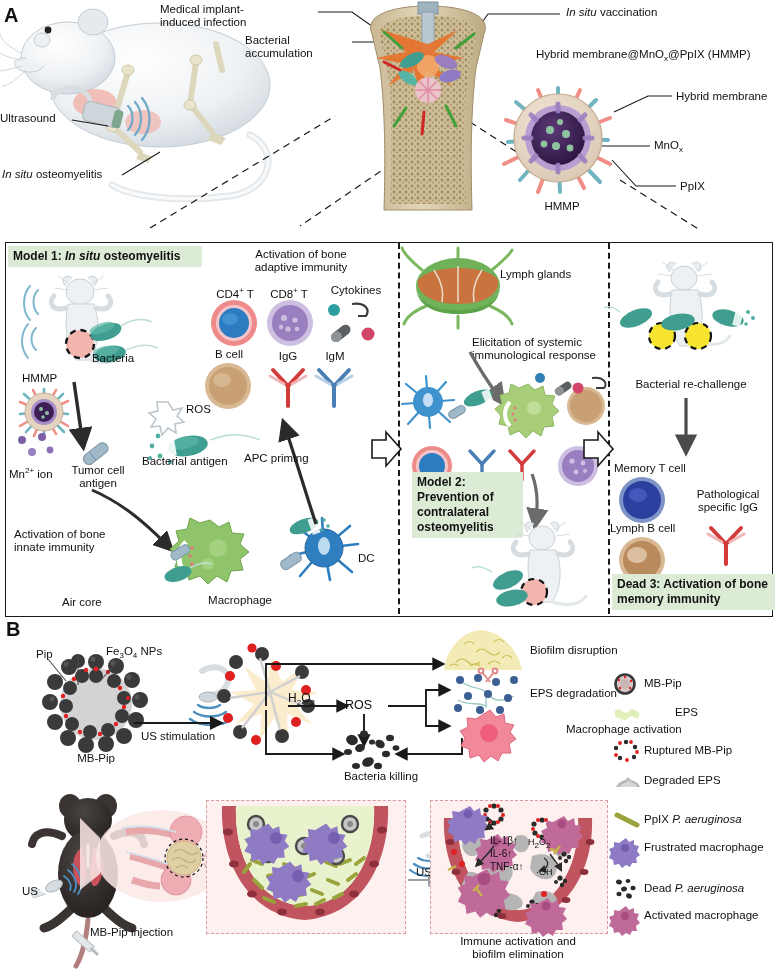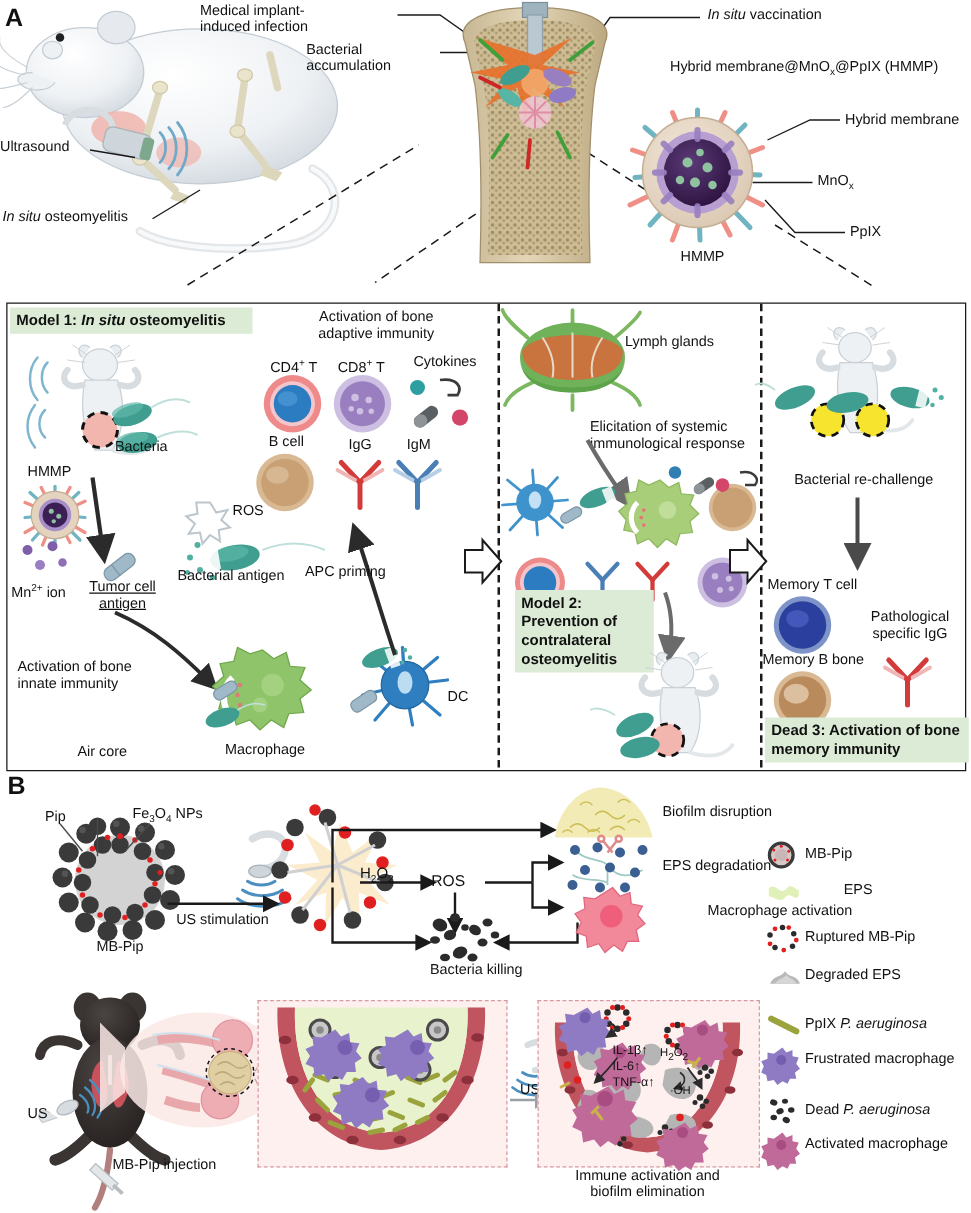--- a/index.html
+++ b/index.html
@@ -324,21 +324,21 @@
       </defs>
     <path d="M12,2 L20,58" stroke="#2b2b2b" stroke-width="3.4" fill="none" marker-end="url(#ah1)"></path>
   </svg>
 
   <svg style="left:76px;top:438px;width:40px;height:34px;">
     <g transform="rotate(-38 20 16)">
       <rect x="6" y="10" width="28" height="11" rx="5" fill="#9fb9c9" stroke="#7d96a6"></rect>
       <path d="M16,10 L16,21" stroke="#7d96a6"></path>
     </g>
   </svg>
-  <div class="lbl c" style="left:60px;top:464px;width:76px;text-decoration:underline;">Tumor cell
+  <div class="lbl c" style="left:60px;top:464px;width:76px;">Tumor cell
 antigen</div>
 
   <svg style="left:148px;top:398px;width:40px;height:34px;">
     <g fill="none" stroke="#bcc6cc" stroke-width="1.6">
       <path d="M20,4 l5,8 l9,-2 l-5,8 l7,6 l-9,2 l1,9 l-8,-5 l-6,7 l-2,-9 l-9,1 l5,-8 l-7,-6 l9,-2 l-1,-9 z"></path>
     </g>
   </svg>
   <div class="lbl" style="left:186px;top:403px;">ROS</div>
 
   <svg style="left:140px;top:426px;width:130px;height:46px;">
@@ -378,21 +378,21 @@
         <circle cx="34" cy="36" r="1.8"></circle>
         <circle cx="32" cy="44" r="1.8"></circle>
         <circle cx="34" cy="52" r="1.8"></circle>
       </g>
     <g>
       <ellipse cx="20" cy="62" rx="14" ry="7" fill="#3f9e8f" transform="rotate(-18 20 62)"></ellipse>
       <path d="M32,56 C42,50 48,50 54,52" fill="none" stroke="#bfe0da" stroke-width="1.4"></path>
       <rect x="12" y="36" width="20" height="9" rx="4" fill="#9fb9c9" stroke="#7d96a6" transform="rotate(-32 22 40)"></rect>
     </g>
   </svg>
-  <div class="lbl c" style="left:152px;top:594px;width:120px;">Macrophage</div>
+  <div class="lbl c" style="left:152px;top:594px;width:120px;text-align:right;">Macrophage</div>
 
   <svg style="left:272px;top:512px;width:98px;height:78px;">
     <g stroke="#2f7fc0" stroke-width="2.6" fill="none" stroke-linecap="round">
       <path d="M52,36 L78,14"></path>
         <path d="M52,36 L86,32"></path>
         <path d="M52,36 L80,60"></path>
       <path d="M52,36 L58,68"></path>
         <path d="M52,36 L28,64"></path>
         <path d="M52,36 L18,44"></path>
       <path d="M52,36 L24,14"></path>
@@ -680,21 +680,21 @@
       </defs>
     <path d="M14,2 L14,48" stroke="#4a4a4a" stroke-width="3.2" fill="none" marker-end="url(#ah6)"></path>
   </svg>
 
   <div class="lbl" style="left:614px;top:462px;">Memory T cell</div>
   <svg style="left:616px;top:476px;width:56px;height:50px;">
     <circle cx="26" cy="24" r="23" fill="#7e93c7"></circle>
     <circle cx="26" cy="24" r="19" fill="#2b3f9e"></circle>
     <ellipse cx="22" cy="19" rx="9" ry="7" fill="#4a5fc0" opacity="0.8"></ellipse>
   </svg>
-  <div class="lbl" style="left:610px;top:522px;">Memory B bone</div>
+  <div class="lbl" style="left:610px;top:522px;">Lymph B cell</div>
   <svg style="left:616px;top:536px;width:56px;height:50px;">
     <circle cx="26" cy="24" r="23" fill="#d9b993"></circle>
     <circle cx="26" cy="24" r="19" fill="#b98a5c"></circle>
     <ellipse cx="21" cy="19" rx="10" ry="8" fill="#e2c8a9" opacity="0.85"></ellipse>
   </svg>
 
   <div class="lbl c" style="left:686px;top:488px;width:84px;">Pathological
 specific IgG</div>
   <svg style="left:700px;top:520px;width:58px;height:50px;">
     <g stroke="#d33b3b" stroke-width="4" fill="none" stroke-linecap="round">

